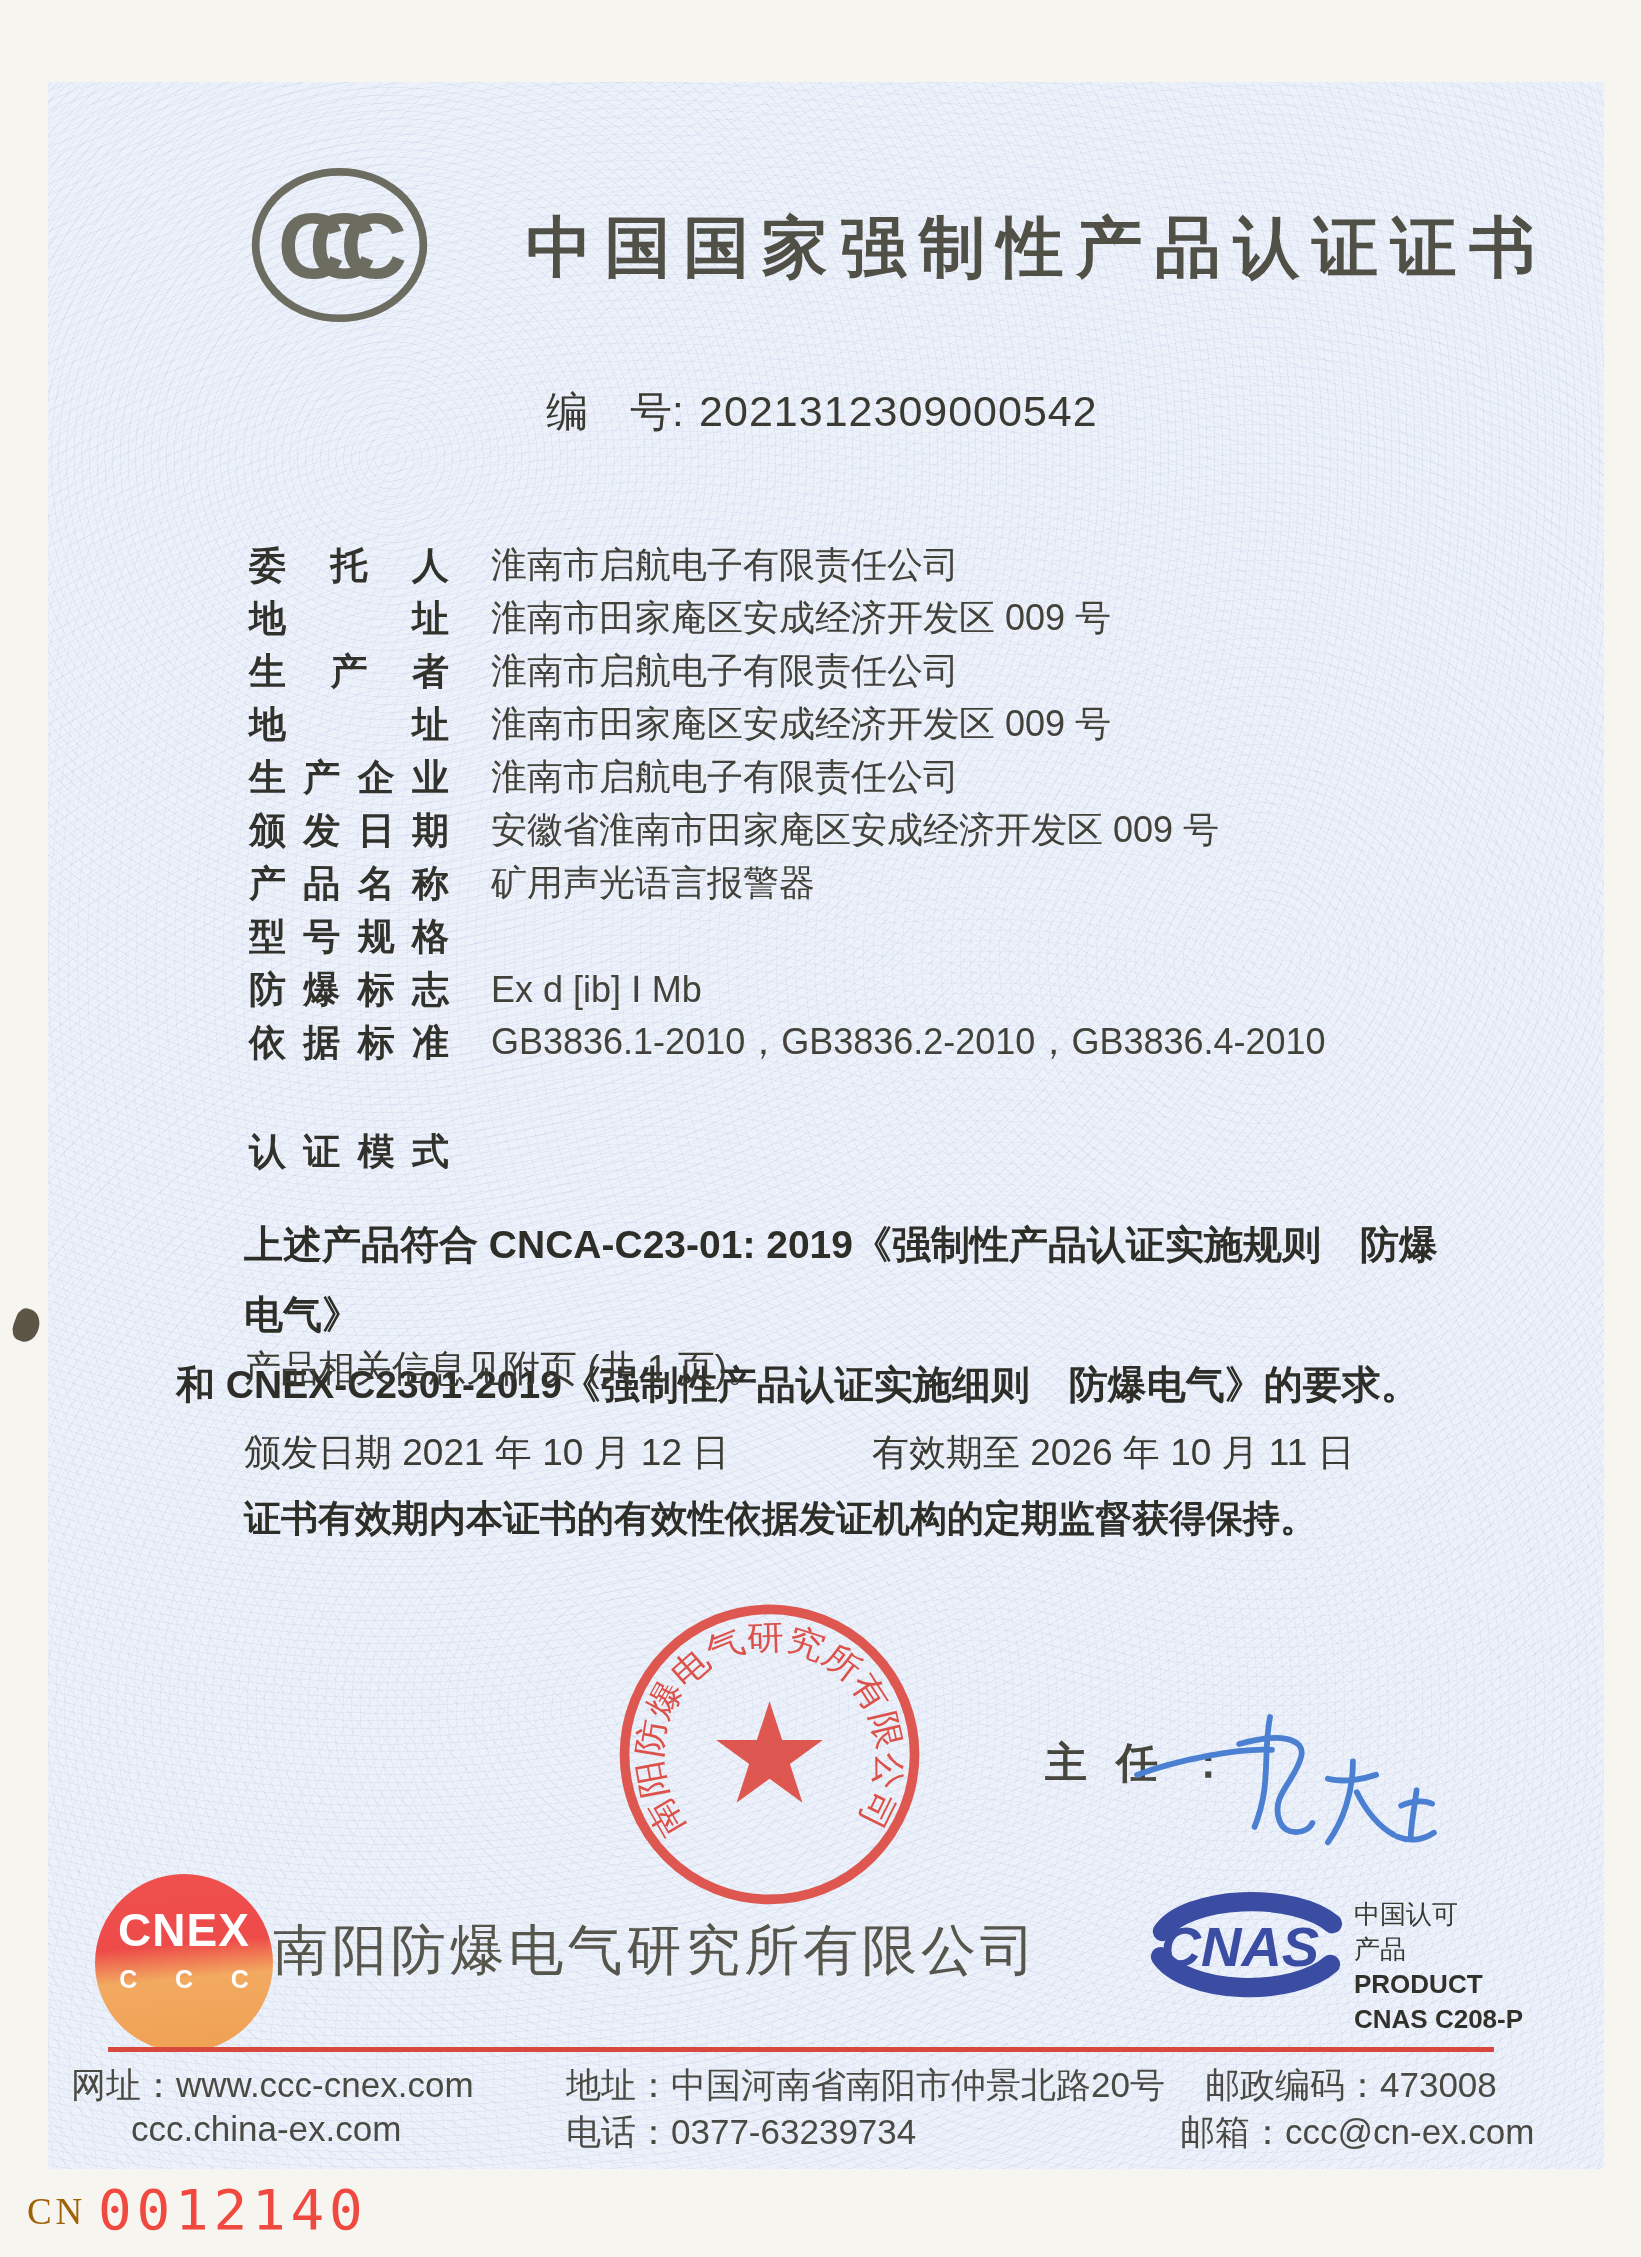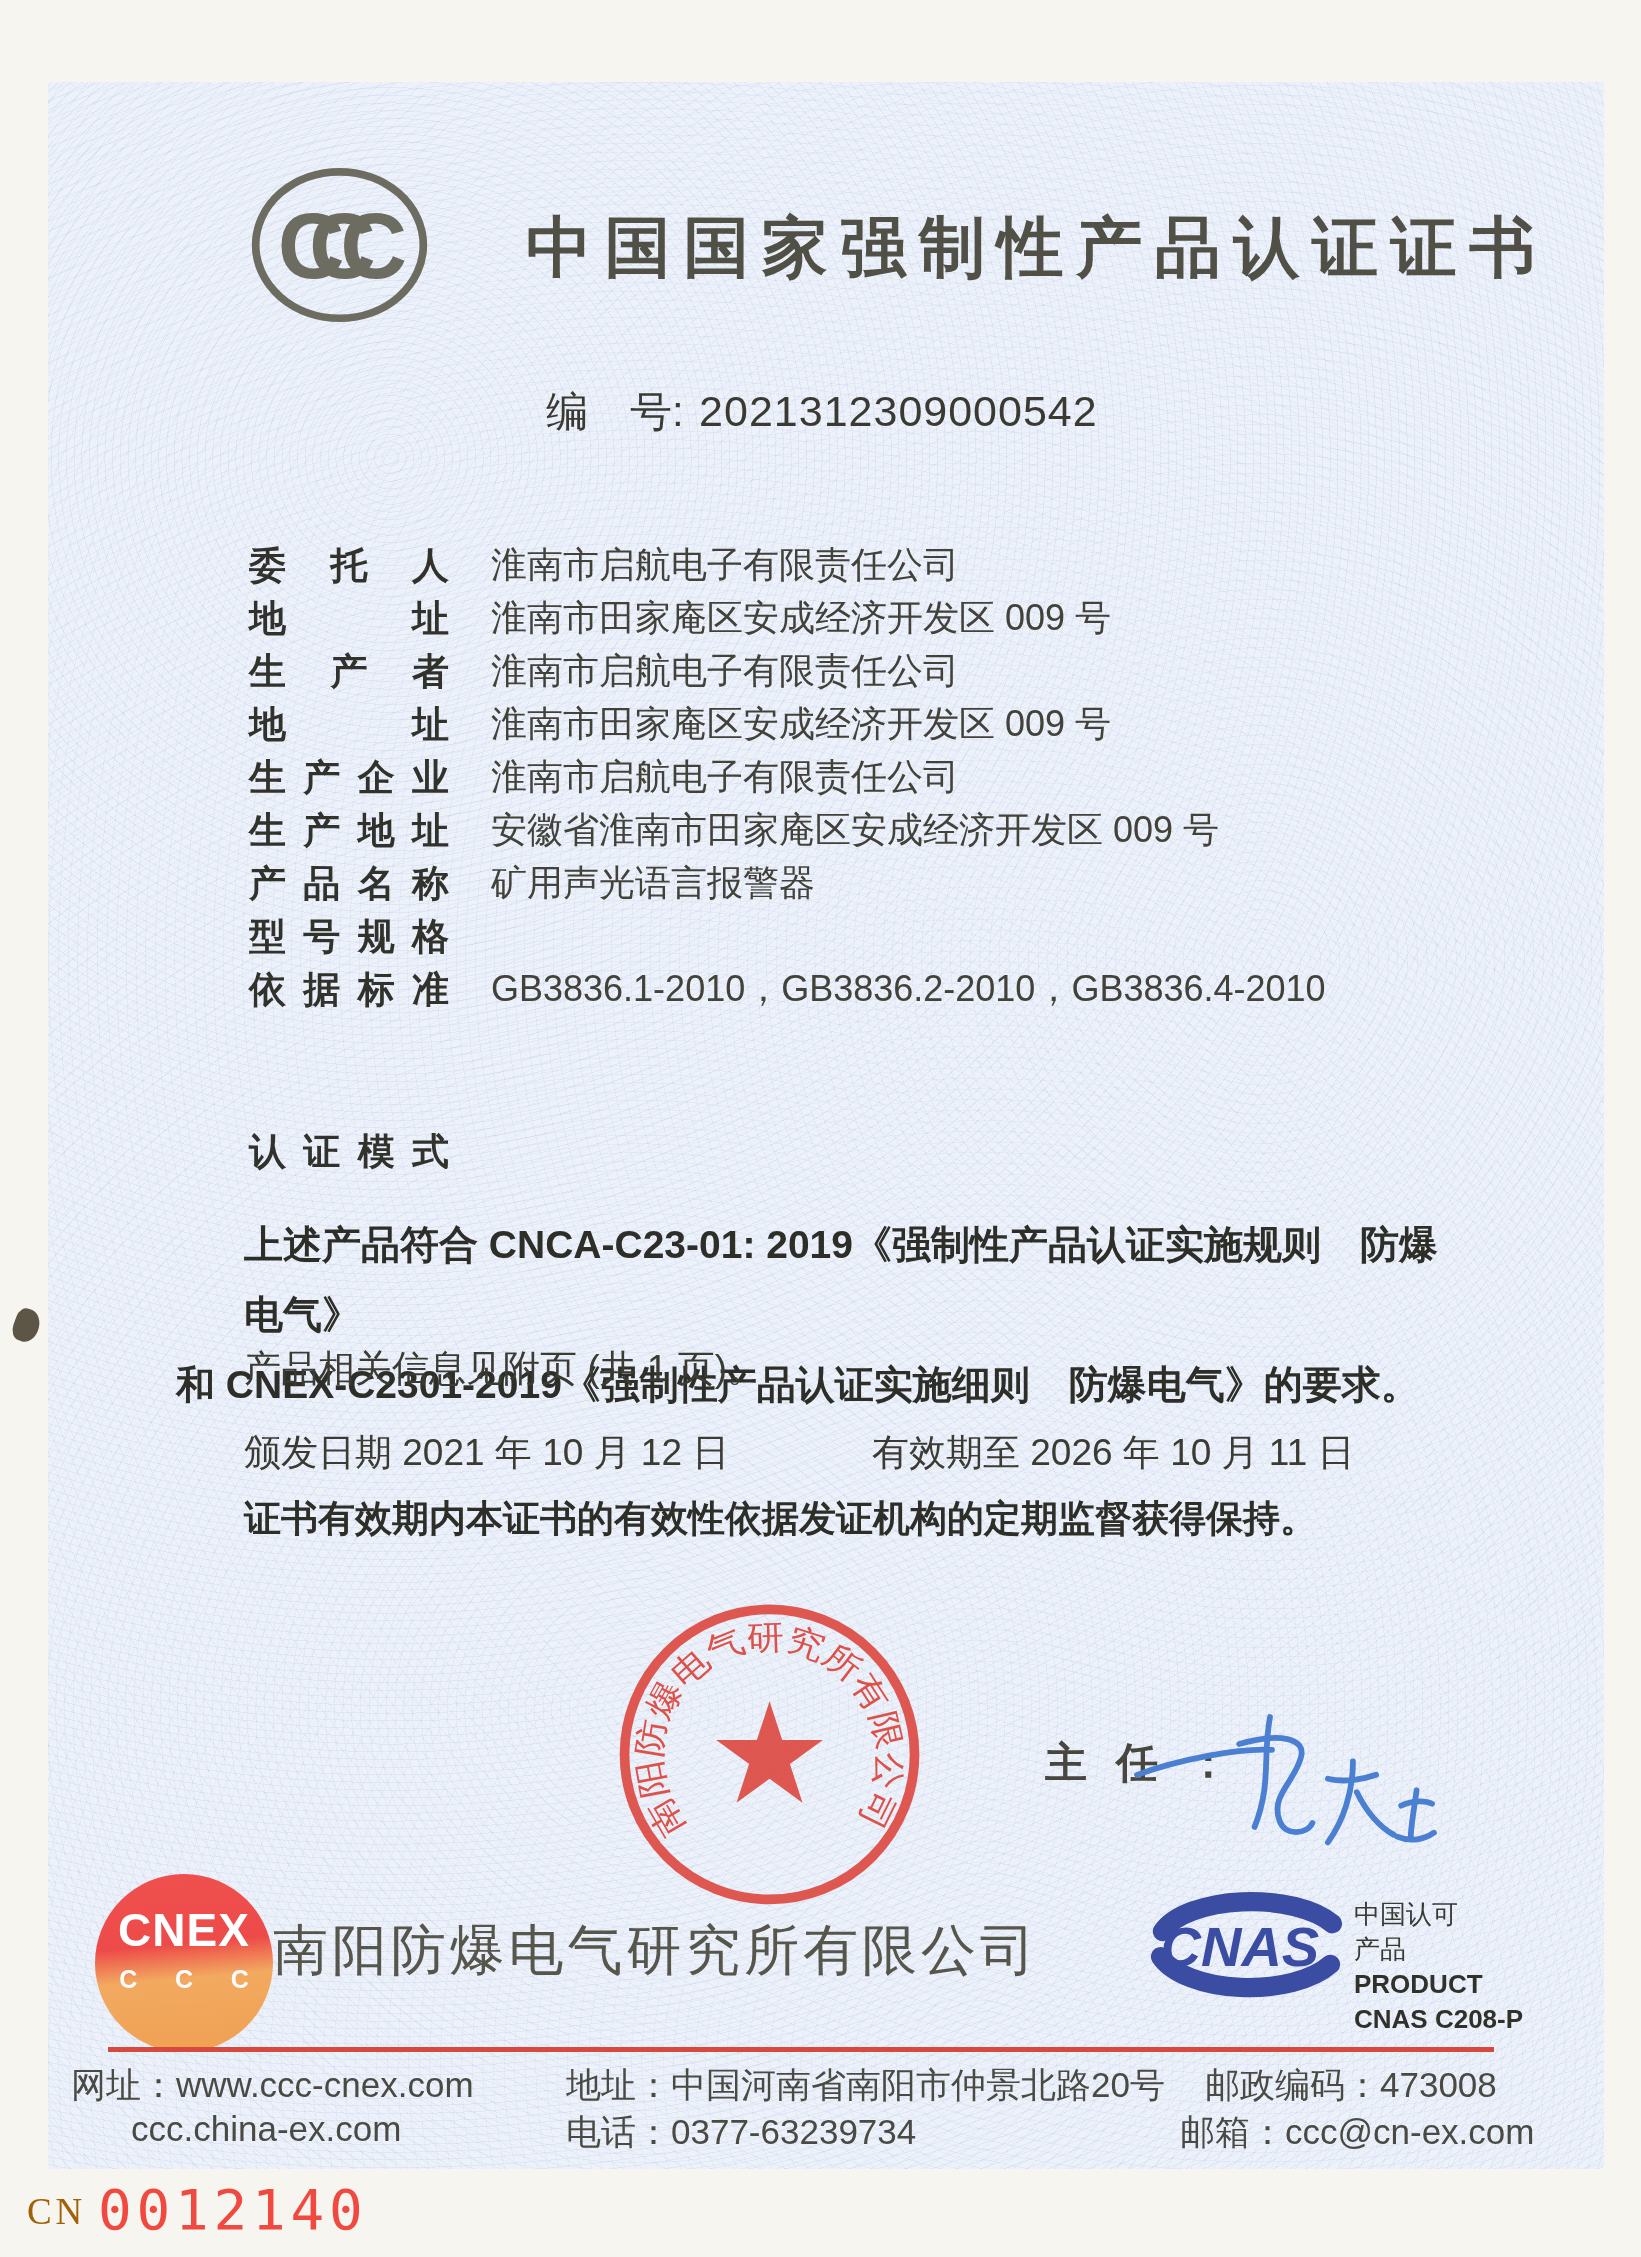--- a/index.html
+++ b/index.html
@@ -101,29 +101,33 @@
   </div>
   <div class="frow">
     <span class="flabel">地址</span>
     <span class="fvalue">淮南市田家庵区安成经济开发区 009 号</span>
   </div>
   <div class="frow">
     <span class="flabel">生产企业</span>
     <span class="fvalue">淮南市启航电子有限责任公司</span>
   </div>
   <div class="frow">
-    <span class="flabel">生产地址</span>
+    <span class="flabel">颁发日期</span>
     <span class="fvalue">安徽省淮南市田家庵区安成经济开发区 009 号</span>
   </div>
   <div class="frow">
     <span class="flabel">产品名称</span>
     <span class="fvalue">矿用声光语言报警器</span>
   </div>
   <div class="frow">
     <span class="flabel">型号规格</span>
+  </div>
+  <div class="frow">
+    <span class="flabel">防爆标志</span>
+    <span class="fvalue">Ex d [ib] Ⅰ Mb</span>
   </div>
   <div class="frow">
     <span class="flabel">依据标准</span>
     <span class="fvalue">GB3836.1-2010，GB3836.2-2010，GB3836.4-2010</span>
   </div>
 </div>
 
 <div class="abs mode-row">
   <span class="flabel">认证模式</span>
 </div>

